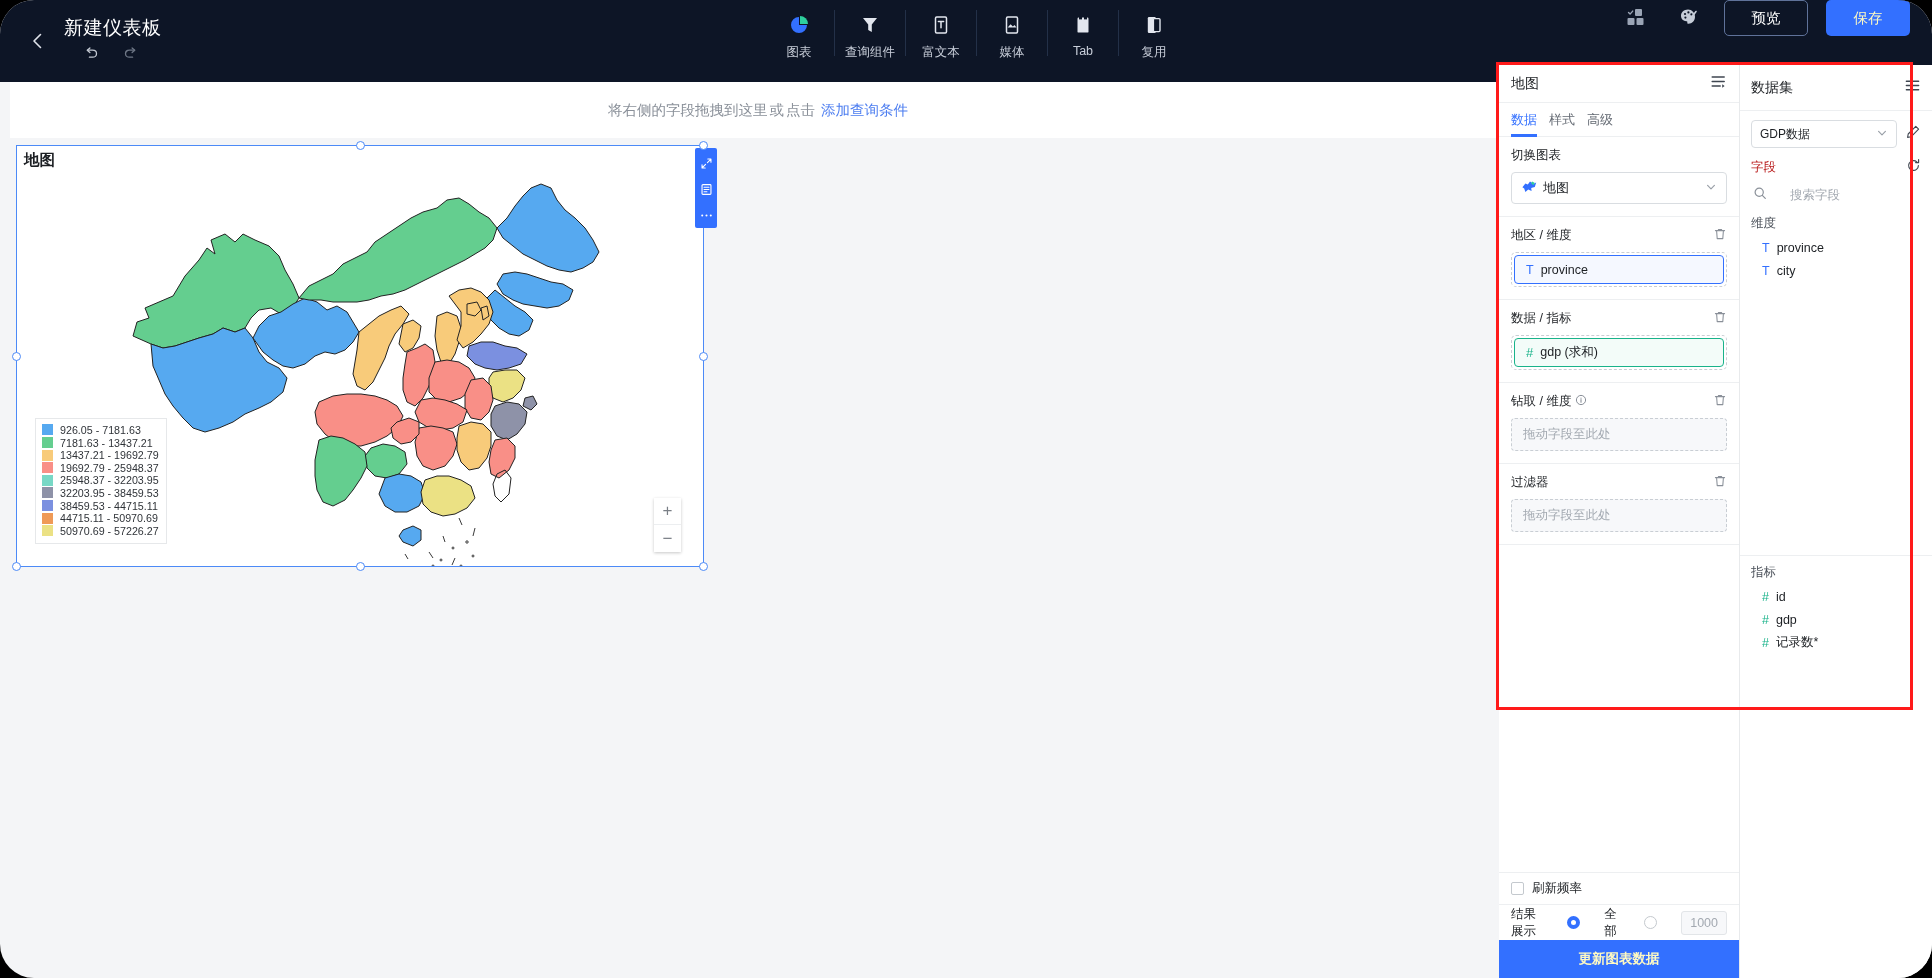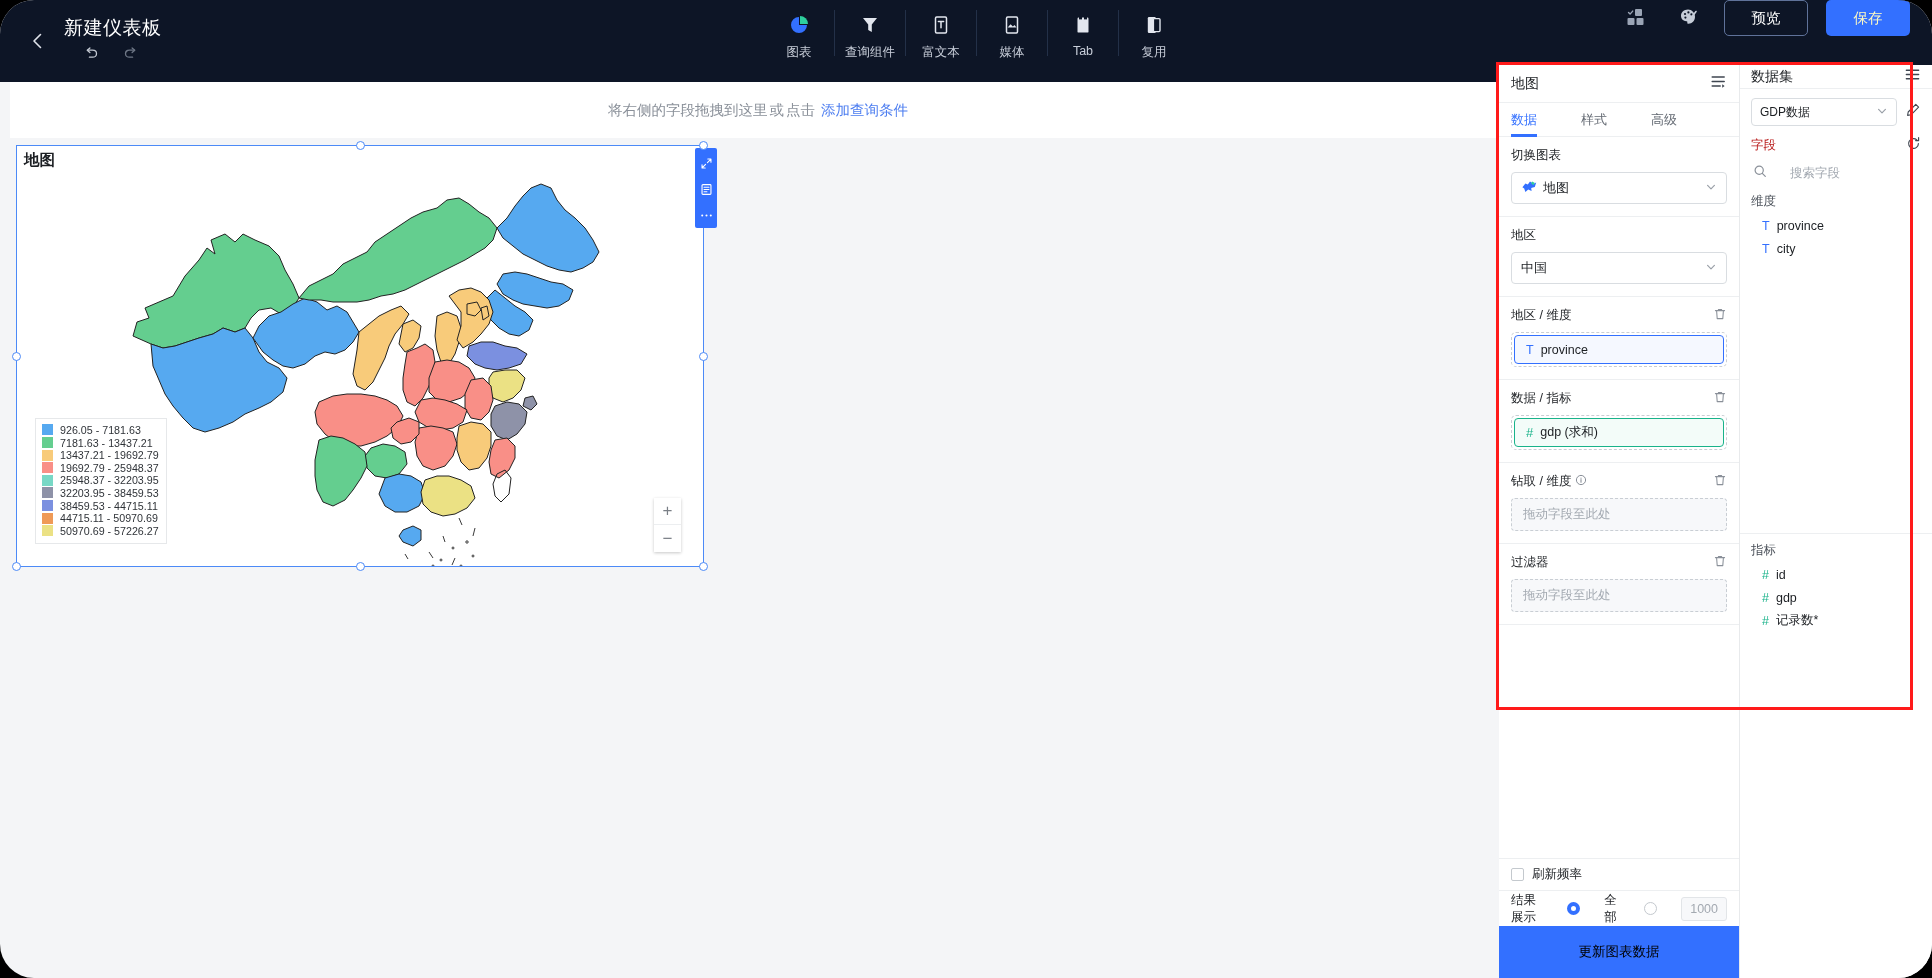--- a/index.html
+++ b/index.html
@@ -148,21 +148,21 @@
     background: #ffffff;
     border-right: 1px solid #e8eaec;
     display: flex; flex-direction: column;
   }
   .cfg-head {
     height: 38px; display: flex; align-items: center; justify-content: space-between;
     padding: 0 12px 0 12px; border-bottom: 1px solid #edeff1;
   }
   .cfg-head .t { font-size: 14px; color: #1c1f23; }
   .cfg-tabs {
-    height: 34px; display: flex; align-items: center; gap: 44px;
+    height: 34px; display: flex; align-items: center; gap: 12px;
     padding-left: 12px; border-bottom: 1px solid #edeff1;
   }
   .cfg-tab { font-size: 13px; color: #646a73; cursor: pointer; position: relative; height: 34px; display:flex; align-items:center;}
   .cfg-tab.on { color: #3370ff; }
   .cfg-tab.on:after {
     content:''; position:absolute; left:0; right:0; bottom:0; height:2.5px; background:#3370ff;
   }
   .cfg-sec { padding: 10px 12px 12px 12px; border-bottom: 1px solid #edeff1; }
   .cfg-lbl {
     font-size: 12.5px; color: #1c1f23; margin-bottom: 8px;
@@ -203,33 +203,33 @@
   }
   .cfg-result .rl { font-size: 12.5px; color: #1c1f23; }
   .radio { width: 13px; height: 13px; border-radius: 50%; border: 1px solid #c4c9ce; background:#fff; cursor: pointer; position: relative; flex:none;}
   .radio.on { border: 4px solid #3370ff; background: #fff; }
   .numbox {
     width: 58px; height: 24px; border: 1px solid #e2e5e8; border-radius: 3px;
     background: #f7f8fa; font-size: 12.5px; color: #a3a9b1;
     display: flex; align-items: center; padding: 0 8px;
   }
   .cfg-update {
-    height: 52px; background: #3370ff; color: #000000; font-size: 13.5px;
-    display: flex; align-items: center; justify-content: center; cursor: pointer;
+    height: 38px; background: #3370ff; color: #fef9c3; font-size: 13.5px;
+    display: flex; align-items: center; justify-content: center; cursor: pointer; font-weight: bold;
   }
 
   
   .ds {
     position: absolute; left: 1740px; top: 65px;
     width: 192px; height: 913px;
     background: #ffffff;
     display: flex; flex-direction: column;
   }
   .ds-head {
-    height: 24px; display: flex; align-items: center; justify-content: space-between;
+    height: 46px; display: flex; align-items: center; justify-content: space-between;
     padding: 0 11px; border-bottom: 1px solid #edeff1;
   }
   .ds-head .t { font-size: 14px; color: #1c1f23; }
   .ds-body { padding: 9px 11px 0 11px; }
   .ds-selrow { display: flex; align-items: center; gap: 8px; }
   .ds-sel {
     flex: 1; height: 28px; border: 1px solid #d9dde1; border-radius: 4px;
     display: flex; align-items: center; padding: 0 8px; font-size: 12px;
     color: #1c1f23; cursor: pointer;
   }
@@ -573,35 +573,20 @@
         </span>
         <span>地图</span>
         <span class="cv">
           <svg width="12" height="12" viewBox="0 0 12 12" fill="none">
               <path d="M2.6 4.4L6 7.8l3.4-3.4" stroke="#9aa0a8" stroke-width="1.2" stroke-linecap="round" stroke-linejoin="round"></path>
             </svg>
         </span>
       </div>
     </div>
 
-    <div class="cfg-sec">
-      <div class="cfg-lbl">
-        <span class="lt">
-            <span>地区</span>
-          </span>
-      </div>
-      <div class="cfg-sel">
-        <span>中国</span>
-        <span class="cv">
-          <svg width="12" height="12" viewBox="0 0 12 12" fill="none">
-              <path d="M2.6 4.4L6 7.8l3.4-3.4" stroke="#9aa0a8" stroke-width="1.2" stroke-linecap="round" stroke-linejoin="round"></path>
-            </svg>
-        </span>
-      </div>
-    </div>
 
     <div class="cfg-sec">
       <div class="cfg-lbl">
         <span class="lt">
             <span>地区 / 维度</span>
           </span>
         <span class="trash">
           <svg width="14" height="14" viewBox="0 0 14 14" fill="none">
             <path d="M2.4 3.6h9.2M5.4 3.6V2.4h3.2v1.2M3.6 3.6l.6 8h5.6l.6-8" stroke="#8a9099" stroke-width="1.05" stroke-linecap="round" stroke-linejoin="round"></path>
           </svg>

